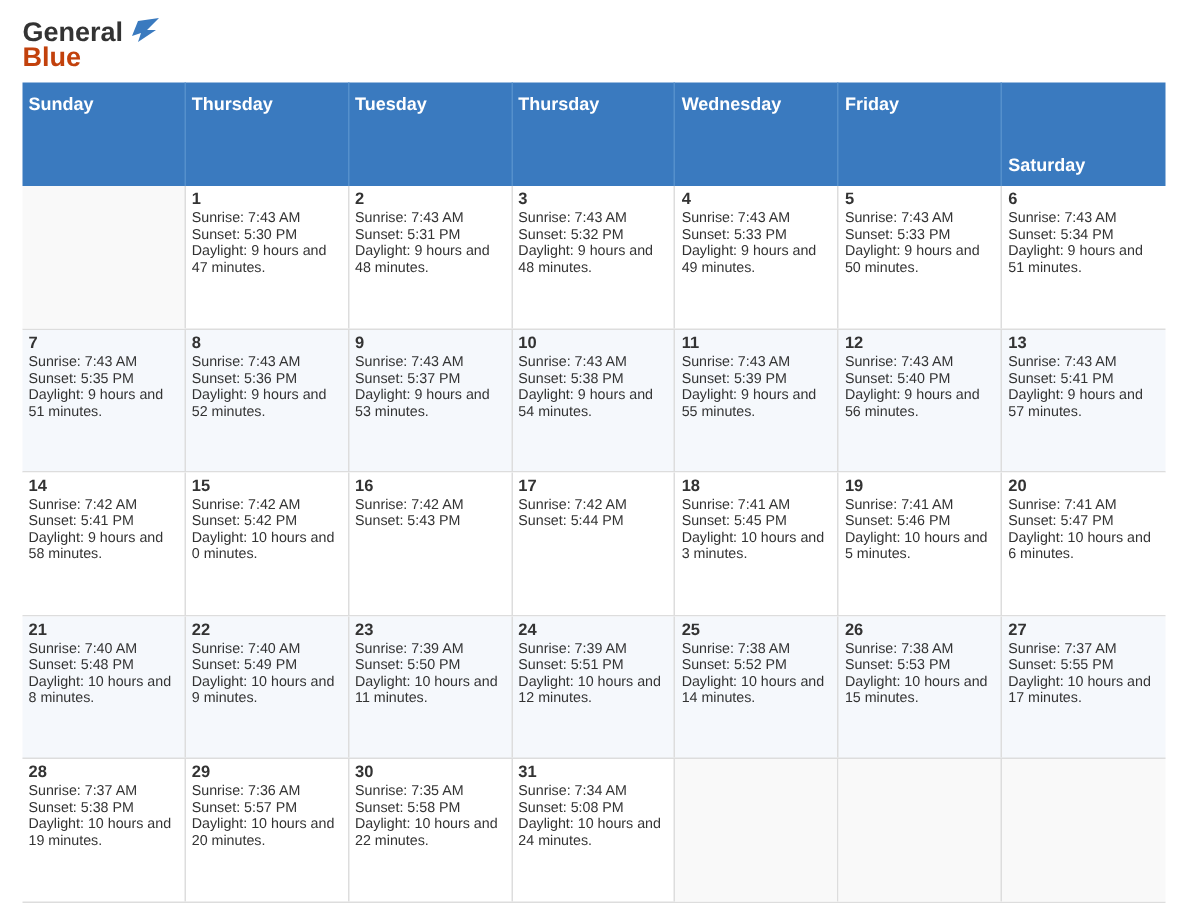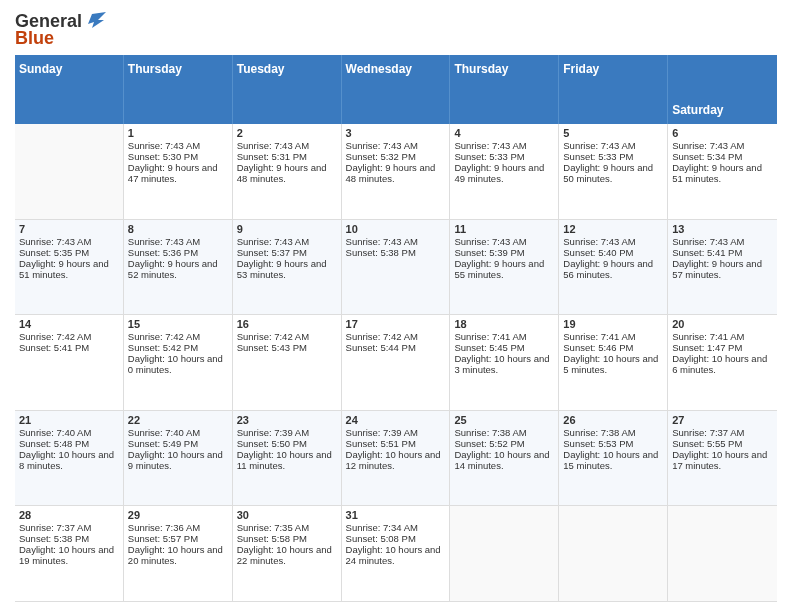--- a/index.html
+++ b/index.html
@@ -117,52 +117,52 @@
       <div class="main-title"></div>
       <div class="subtitle"></div>
     </div>
   </div>
 
   <div class="calendar">
     <div class="cal-header">
     <div class="cal-header-cell">Sunday</div>
         <div class="cal-header-cell">Thursday</div>
         <div class="cal-header-cell">Tuesday</div>
+        <div class="cal-header-cell">Thursday</div>
         <div class="cal-header-cell">Wednesday</div>
-        <div class="cal-header-cell">Thursday</div>
         <div class="cal-header-cell">Friday</div>
         <div class="cal-header-cell">Saturday</div>
       </div>
     <div class="cal-body">
     <div class="cal-row">
           <div class="cal-cell cell-empty"></div>
           <div class="cal-cell"><span class="day-num">1</span><span>Sunrise: 7:43 AM</span><br><span>Sunset: 5:30 PM</span><br><span>Daylight: 9 hours and 47 minutes.</span></div>
           <div class="cal-cell"><span class="day-num">2</span><span>Sunrise: 7:43 AM</span><br><span>Sunset: 5:31 PM</span><br><span>Daylight: 9 hours and 48 minutes.</span></div>
           <div class="cal-cell"><span class="day-num">3</span><span>Sunrise: 7:43 AM</span><br><span>Sunset: 5:32 PM</span><br><span>Daylight: 9 hours and 48 minutes.</span></div>
           <div class="cal-cell"><span class="day-num">4</span><span>Sunrise: 7:43 AM</span><br><span>Sunset: 5:33 PM</span><br><span>Daylight: 9 hours and 49 minutes.</span></div>
           <div class="cal-cell"><span class="day-num">5</span><span>Sunrise: 7:43 AM</span><br><span>Sunset: 5:33 PM</span><br><span>Daylight: 9 hours and 50 minutes.</span></div>
           <div class="cal-cell"><span class="day-num">6</span><span>Sunrise: 7:43 AM</span><br><span>Sunset: 5:34 PM</span><br><span>Daylight: 9 hours and 51 minutes.</span></div>
         </div>
         <div class="cal-row">
           <div class="cal-cell"><span class="day-num">7</span><span>Sunrise: 7:43 AM</span><br><span>Sunset: 5:35 PM</span><br><span>Daylight: 9 hours and 51 minutes.</span></div>
           <div class="cal-cell"><span class="day-num">8</span><span>Sunrise: 7:43 AM</span><br><span>Sunset: 5:36 PM</span><br><span>Daylight: 9 hours and 52 minutes.</span></div>
           <div class="cal-cell"><span class="day-num">9</span><span>Sunrise: 7:43 AM</span><br><span>Sunset: 5:37 PM</span><br><span>Daylight: 9 hours and 53 minutes.</span></div>
-          <div class="cal-cell"><span class="day-num">10</span><span>Sunrise: 7:43 AM</span><br><span>Sunset: 5:38 PM</span><br></div>
+          <div class="cal-cell"><span class="day-num">10</span><span>Sunrise: 7:43 AM</span><br><span>Sunset: 5:38 PM</span><br><span>Daylight: 9 hours and 54 minutes.</span></div>
           <div class="cal-cell"><span class="day-num">11</span><span>Sunrise: 7:43 AM</span><br><span>Sunset: 5:39 PM</span><br><span>Daylight: 9 hours and 55 minutes.</span></div>
           <div class="cal-cell"><span class="day-num">12</span><span>Sunrise: 7:43 AM</span><br><span>Sunset: 5:40 PM</span><br><span>Daylight: 9 hours and 56 minutes.</span></div>
           <div class="cal-cell"><span class="day-num">13</span><span>Sunrise: 7:43 AM</span><br><span>Sunset: 5:41 PM</span><br><span>Daylight: 9 hours and 57 minutes.</span></div>
         </div>
         <div class="cal-row">
-          <div class="cal-cell"><span class="day-num">14</span><span>Sunrise: 7:42 AM</span><br><span>Sunset: 5:41 PM</span><br></div>
+          <div class="cal-cell"><span class="day-num">14</span><span>Sunrise: 7:42 AM</span><br><span>Sunset: 5:41 PM</span><br><span>Daylight: 9 hours and 58 minutes.</span></div>
           <div class="cal-cell"><span class="day-num">15</span><span>Sunrise: 7:42 AM</span><br><span>Sunset: 5:42 PM</span><br><span>Daylight: 10 hours and 0 minutes.</span></div>
           <div class="cal-cell"><span class="day-num">16</span><span>Sunrise: 7:42 AM</span><br><span>Sunset: 5:43 PM</span><br></div>
           <div class="cal-cell"><span class="day-num">17</span><span>Sunrise: 7:42 AM</span><br><span>Sunset: 5:44 PM</span><br></div>
           <div class="cal-cell"><span class="day-num">18</span><span>Sunrise: 7:41 AM</span><br><span>Sunset: 5:45 PM</span><br><span>Daylight: 10 hours and 3 minutes.</span></div>
           <div class="cal-cell"><span class="day-num">19</span><span>Sunrise: 7:41 AM</span><br><span>Sunset: 5:46 PM</span><br><span>Daylight: 10 hours and 5 minutes.</span></div>
-          <div class="cal-cell"><span class="day-num">20</span><span>Sunrise: 7:41 AM</span><br><span>Sunset: 1:47 PM</span><br><span>Daylight: 10 hours and 6 minutes.</span></div>
+          <div class="cal-cell"><span class="day-num">20</span><span>Sunrise: 7:41 AM</span><br><span>Sunset: 5:47 PM</span><br><span>Daylight: 10 hours and 6 minutes.</span></div>
         </div>
         <div class="cal-row">
           <div class="cal-cell"><span class="day-num">21</span><span>Sunrise: 7:40 AM</span><br><span>Sunset: 5:48 PM</span><br><span>Daylight: 10 hours and 8 minutes.</span></div>
           <div class="cal-cell"><span class="day-num">22</span><span>Sunrise: 7:40 AM</span><br><span>Sunset: 5:49 PM</span><br><span>Daylight: 10 hours and 9 minutes.</span></div>
           <div class="cal-cell"><span class="day-num">23</span><span>Sunrise: 7:39 AM</span><br><span>Sunset: 5:50 PM</span><br><span>Daylight: 10 hours and 11 minutes.</span></div>
           <div class="cal-cell"><span class="day-num">24</span><span>Sunrise: 7:39 AM</span><br><span>Sunset: 5:51 PM</span><br><span>Daylight: 10 hours and 12 minutes.</span></div>
           <div class="cal-cell"><span class="day-num">25</span><span>Sunrise: 7:38 AM</span><br><span>Sunset: 5:52 PM</span><br><span>Daylight: 10 hours and 14 minutes.</span></div>
           <div class="cal-cell"><span class="day-num">26</span><span>Sunrise: 7:38 AM</span><br><span>Sunset: 5:53 PM</span><br><span>Daylight: 10 hours and 15 minutes.</span></div>
           <div class="cal-cell"><span class="day-num">27</span><span>Sunrise: 7:37 AM</span><br><span>Sunset: 5:55 PM</span><br><span>Daylight: 10 hours and 17 minutes.</span></div>
         </div>

